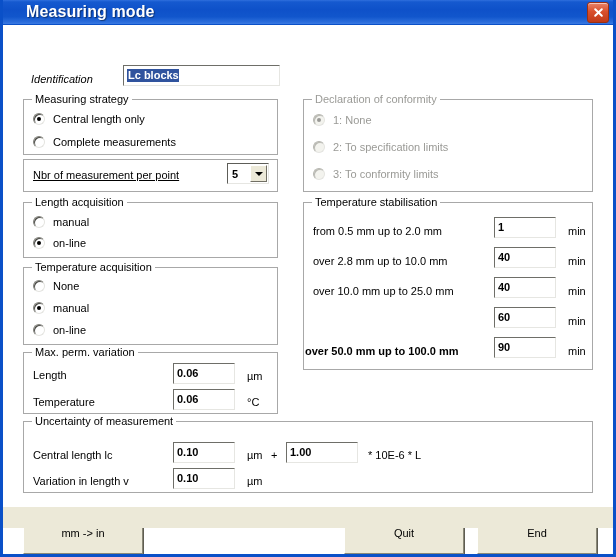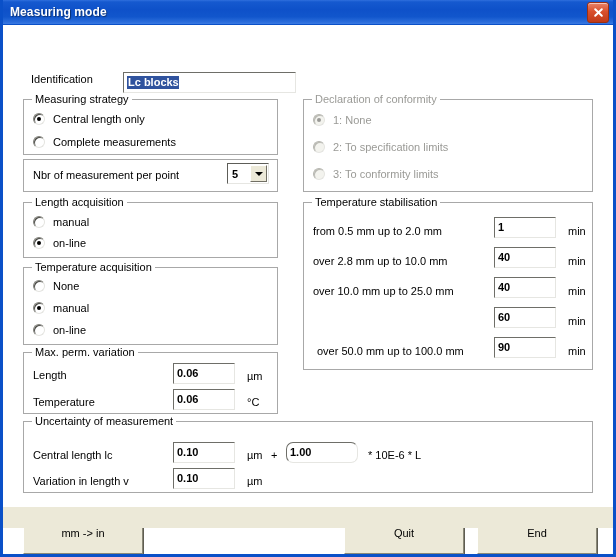--- a/index.html
+++ b/index.html
@@ -28,22 +28,22 @@
     height: 24px;
     background: linear-gradient(to bottom,
        #2f6fdd 0%, #1559cf 8%, #0e51c9 40%, #1156cc 70%, #2b6ddb 92%, #3a7ae3 100%);
     border-bottom: 1px solid #0a50c8;
     display: flex;
     align-items: center;
   }
   #titlebar .title-text {
     color: #ffffff;
     font-weight: bold;
-    font-size: 12px;
-    margin-left: 7px;
+    font-size: 16px;
+    margin-left: 23px;
     text-shadow: 1px 1px 1px rgba(0,0,0,0.45);
     letter-spacing: 0.1px;
   }
   #close-btn {
     position: absolute;
     right: 4px;
     top: 2px;
     width: 20px;
     height: 19px;
     border-radius: 3px;
@@ -243,39 +243,39 @@
     <span class="title-text">Measuring mode</span>
     <div id="close-btn">
       <svg width="11" height="11" viewBox="0 0 11 11" aria-hidden="true">
         <path d="M2.2 2.2 L8.8 8.8 M8.8 2.2 L2.2 8.8" stroke="#ffffff" stroke-width="2" stroke-linecap="round"></path>
       </svg>
     </div>
   </div>
 
   <div id="client">
 
-    <div class="lbl" style="left:28px; top:48px;">Identification</div>
-    <div class="tinput" style="left:120px; top:47px; width:173px; height:21px;">
+    <div class="lbl" style="left:28px; top:48px;font-style:italic;">Identification</div>
+    <div class="tinput" style="left:120px; top:40px; width:157px; height:21px;">
       <span class="sel-text">Lc blocks</span>
     </div>
 
     <div class="groupbox" style="left:20px; top:74px; width:255px; height:56px;">
       <span class="gb-title">Measuring strategy</span>
     </div>
     <div class="radio-row" style="left:30px; top:88px;">
       <span class="radio checked"></span>
       <span class="radio-label">Central length only</span>
     </div>
     <div class="radio-row" style="left:30px; top:111px;justify-content:flex-end;">
       <span class="radio"></span>
       <span class="radio-label">Complete measurements</span>
     </div>
 
     <div class="groupbox" style="left:20px; top:134px; width:255px; height:33px;"></div>
-    <div class="lbl" style="left:30px; top:144px;">Nbr of measurement per point</div>
+    <div class="lbl" style="left:30px; top:144px;text-decoration:underline;">Nbr of measurement per point</div>
     <div class="combo" style="left:224px; top:138px; width:42px; height:21px;">
       <span class="combo-val">5</span>
       <span class="combo-btn">
         <span class="arrow-down"></span>
       </span>
     </div>
 
     <div class="groupbox disabled" style="left:300px; top:74px; width:290px; height:93px;">
       <span class="gb-title">Declaration of conformity</span>
     </div>
@@ -340,21 +340,21 @@
     <div class="tinput" style="left:491px; top:252px; width:62px; height:21px;">
       <span>40</span>
     </div>
     <div class="lbl" style="left:565px; top:260px;">min</div>
 
     <div class="tinput" style="left:491px; top:282px; width:62px; height:21px;">
       <span>60</span>
     </div>
     <div class="lbl" style="left:565px; top:290px;">min</div>
 
-    <div class="lbl" style="left:314px; top:320px;">over 50.0 mm up to 100.0 mm</div>
+    <div class="lbl" style="left:302px; top:320px;font-weight:bold;">over 50.0 mm up to 100.0 mm</div>
     <div class="tinput" style="left:491px; top:312px; width:62px; height:21px;">
       <span>90</span>
     </div>
     <div class="lbl" style="left:565px; top:320px;">min</div>
 
     <div class="groupbox" style="left:20px; top:327px; width:255px; height:62px;">
       <span class="gb-title">Max. perm. variation</span>
     </div>
     <div class="lbl" style="left:30px; top:344px;">Length</div>
     <div class="tinput" style="left:170px; top:338px; width:62px; height:21px;">
@@ -370,21 +370,21 @@
 
     <div class="groupbox" style="left:20px; top:396px; width:570px; height:72px;">
       <span class="gb-title">Uncertainty of measurement</span>
     </div>
     <div class="lbl" style="left:30px; top:424px;">Central length lc</div>
     <div class="tinput" style="left:170px; top:417px; width:62px; height:21px;">
       <span>0.10</span>
     </div>
     <div class="lbl" style="left:244px; top:424px;">µm</div>
     <div class="lbl" style="left:268px; top:424px;">+</div>
-    <div class="tinput" style="left:283px; top:417px; width:72px; height:21px;border-radius:7px;">
+    <div class="tinput" style="left:283px; top:417px; width:72px; height:21px;">
       <span>1.00</span>
     </div>
     <div class="lbl" style="left:365px; top:424px;">* 10E-6 * L</div>
 
     <div class="lbl" style="left:30px; top:450px;">Variation in length v</div>
     <div class="tinput" style="left:170px; top:443px; width:62px; height:21px;">
       <span>0.10</span>
     </div>
     <div class="lbl" style="left:244px; top:450px;">µm</div>
 

